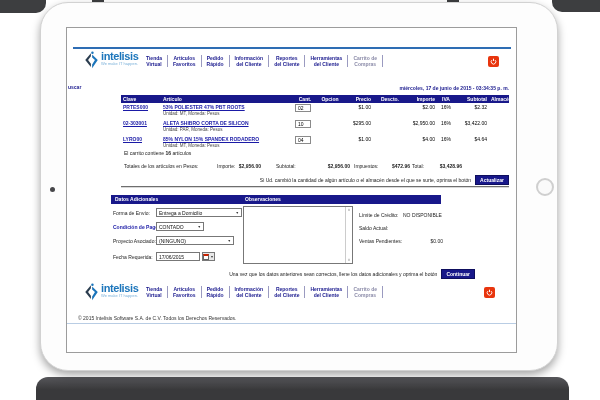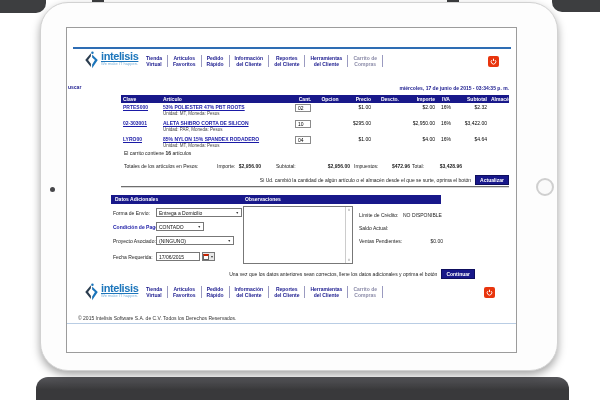--- a/index.html
+++ b/index.html
@@ -27,21 +27,21 @@
   .screen{left:66px;top:27px;width:451px;height:326px;background:#fff;border:1px solid #9c9c9c;}
 
   .rule-blue{left:6px;top:19px;width:438px;height:2px;background:#2e6db4;}
   .hairline{left:0;top:295px;width:449px;height:1px;background:#b9cde4;}
 
   
   .logo{display:flex;align-items:flex-start;gap:2px;}
   .logo-hdr{left:17px;top:23px;}
   .logo-ftr{left:17px;top:255px;}
   .logo-text{line-height:1;}
-  .logo-name{font-size:11px;font-weight:bold;color:#1b75bb;letter-spacing:-.4px;line-height:10px;text-decoration:underline;}
+  .logo-name{font-size:11px;font-weight:bold;color:#1b75bb;letter-spacing:-.4px;line-height:10px;}
   .logo-tag{font-size:4px;color:#7ab0d9;line-height:5px;}
 
   
   .nav{display:flex;align-items:stretch;}
   .nav-hdr{left:74px;top:27px;}
   .nav-ftr{left:74px;top:258px;}
   .nav-item{display:flex;flex-direction:column;justify-content:center;text-align:center;
             padding:0 5px;border-right:1px solid #9a9ac0;cursor:pointer;}
   .nav-item span{font-size:5px;font-weight:bold;color:#1a1a8e;line-height:6px;white-space:nowrap;}
   .nav-item.dim span{color:#8a8aa8;}

